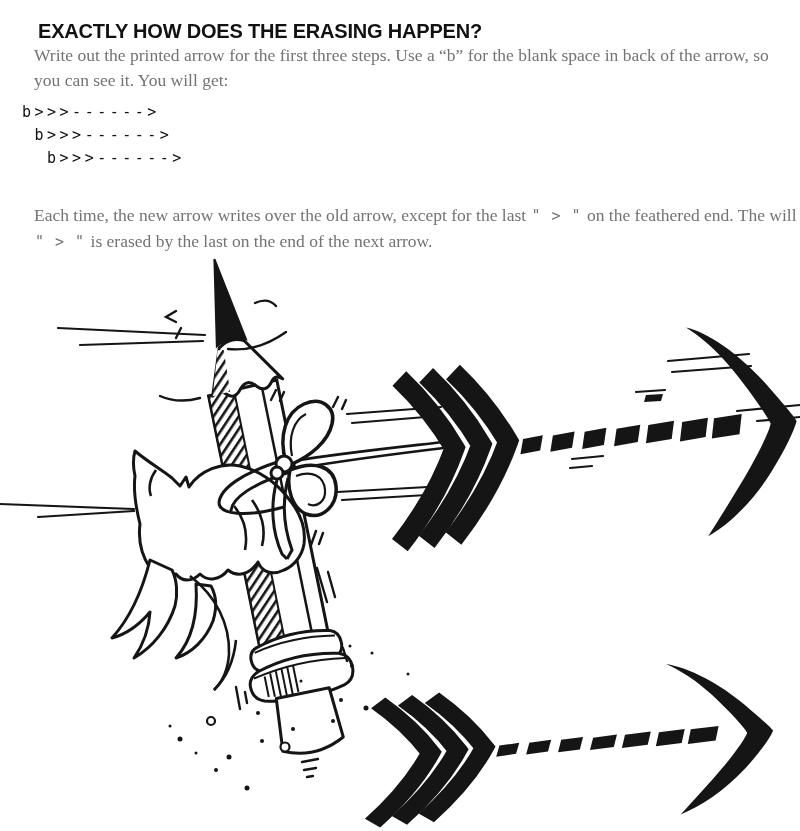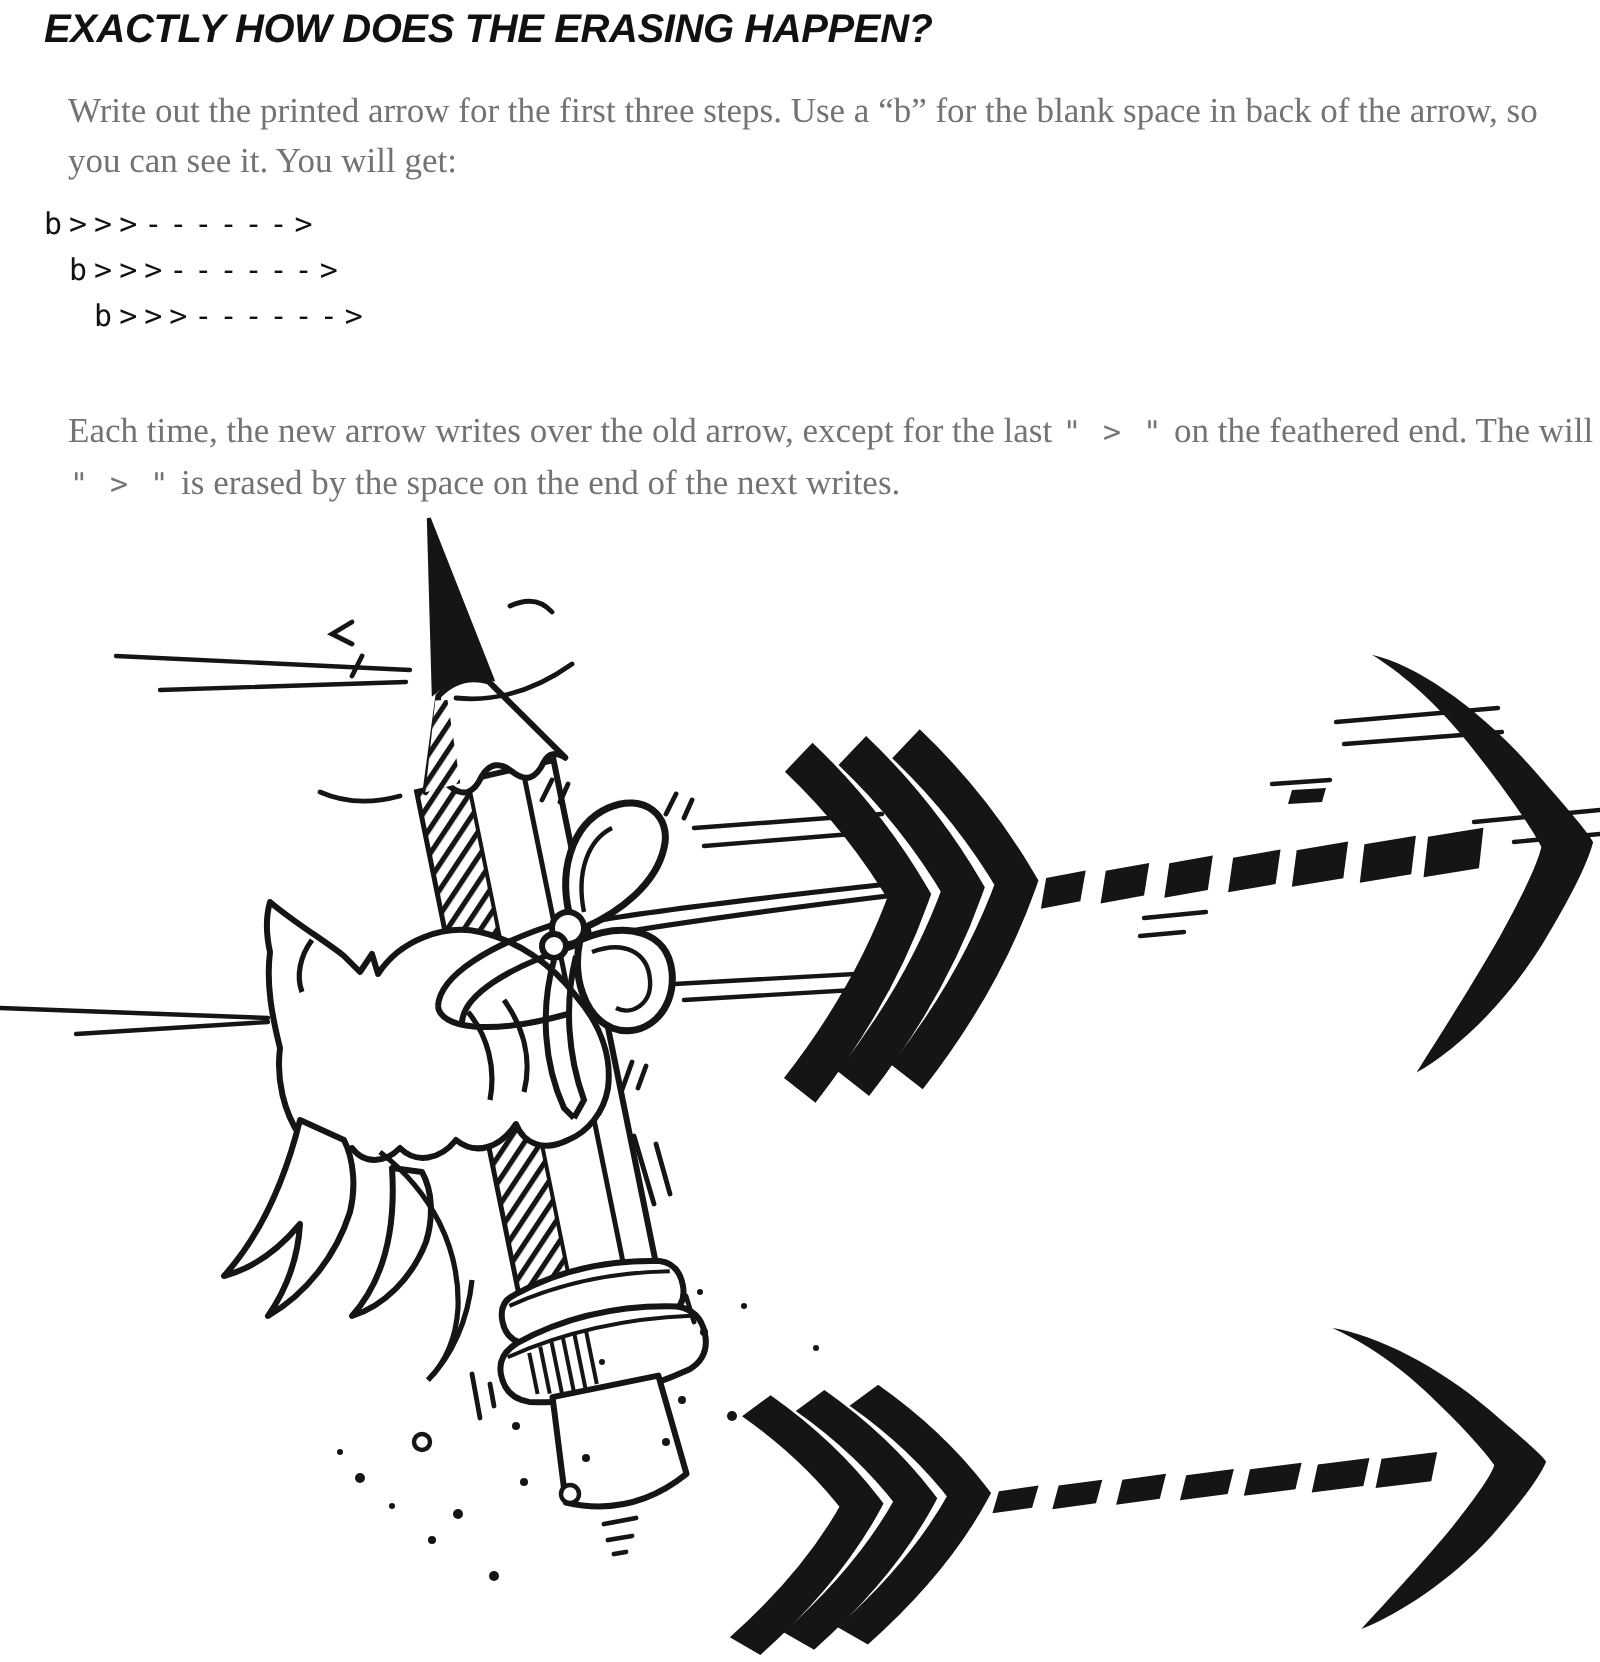--- a/index.html
+++ b/index.html
@@ -1,41 +1,41 @@
 <!DOCTYPE html>
 <html><head>
 <meta charset="utf-8">
 <style>
   html,body{margin:0;padding:0;background:#fff;}
   .page{position:relative;width:800px;height:831px;background:#ffffff;overflow:hidden;
         font-family:"Liberation Serif", serif;color:#151515;}
-  .heading{position:absolute;left:22px;top:4px;margin:0;
+  .heading{position:absolute;left:22px;top:4px;margin:16px;
            font-family:"Liberation Sans", sans-serif;font-weight:bold;font-size:20px;
-           letter-spacing:-0.2px;color:#111;font-style:italic;}
+           letter-spacing:-0.2px;color:#111;}
   .body-par{position:absolute;left:22px;margin:12px;font-size:17.5px;line-height:25px;width:760px;color:#737373;}
   .par1{top:31px;}
   .par2{top:191px;width:772px;}
   .code-block{position:absolute;left:22px;top:101px;margin:0;
               font-family:"DejaVu Sans Mono", monospace;font-size:15px;line-height:23px;
               letter-spacing:3.5px;white-space:pre;color:#111;}
   .mono-inline{font-family:"DejaVu Sans Mono", monospace;font-size:15px;letter-spacing:1px;padding:0 1px;}
   .illus{position:absolute;left:0;top:255px;}
 </style>
 </head>
 <body>
 
 <div class="page">
 
   <h1 class="heading">EXACTLY HOW DOES THE ERASING HAPPEN?</h1>
 
   <p class="body-par par1">Write out the printed arrow for the first three steps. Use a “b” for the blank space in back of the arrow, so you can see it. You will get:</p>
 
   <pre class="code-block"><div>b&gt;&gt;&gt;------&gt;</div><div> b&gt;&gt;&gt;------&gt;</div><div>  b&gt;&gt;&gt;------&gt;</div></pre>
 
-  <p class="body-par par2"><span>Each time, the new arrow writes over the old arrow, except for the last </span><span class="mono-inline">" &gt; "</span><span> on the feathered end. The will </span><span class="mono-inline">" &gt; "</span><span> is erased by the space on the end of the next writes.</span></p>
+  <p class="body-par par2"><span>Each time, the new arrow writes over the old arrow, except for the last </span><span class="mono-inline">" &gt; "</span><span> on the feathered end. The will </span><span class="mono-inline">" &gt; "</span><span> is erased by the last on the end of the next arrow.</span></p>
 
   <svg class="illus" width="800" height="576" viewBox="0 255 800 576" xmlns="http://www.w3.org/2000/svg">
     <defs>
       <pattern id="hatch" width="7" height="7" patternUnits="userSpaceOnUse" patternTransform="rotate(45)">
         <rect width="7" height="7" fill="#ffffff"></rect>
         <rect width="2.6" height="7" fill="#151515"></rect>
       </pattern>
       <g id="arrowGlyph">
 
         <g fill="none" stroke="#151515" stroke-width="20">

